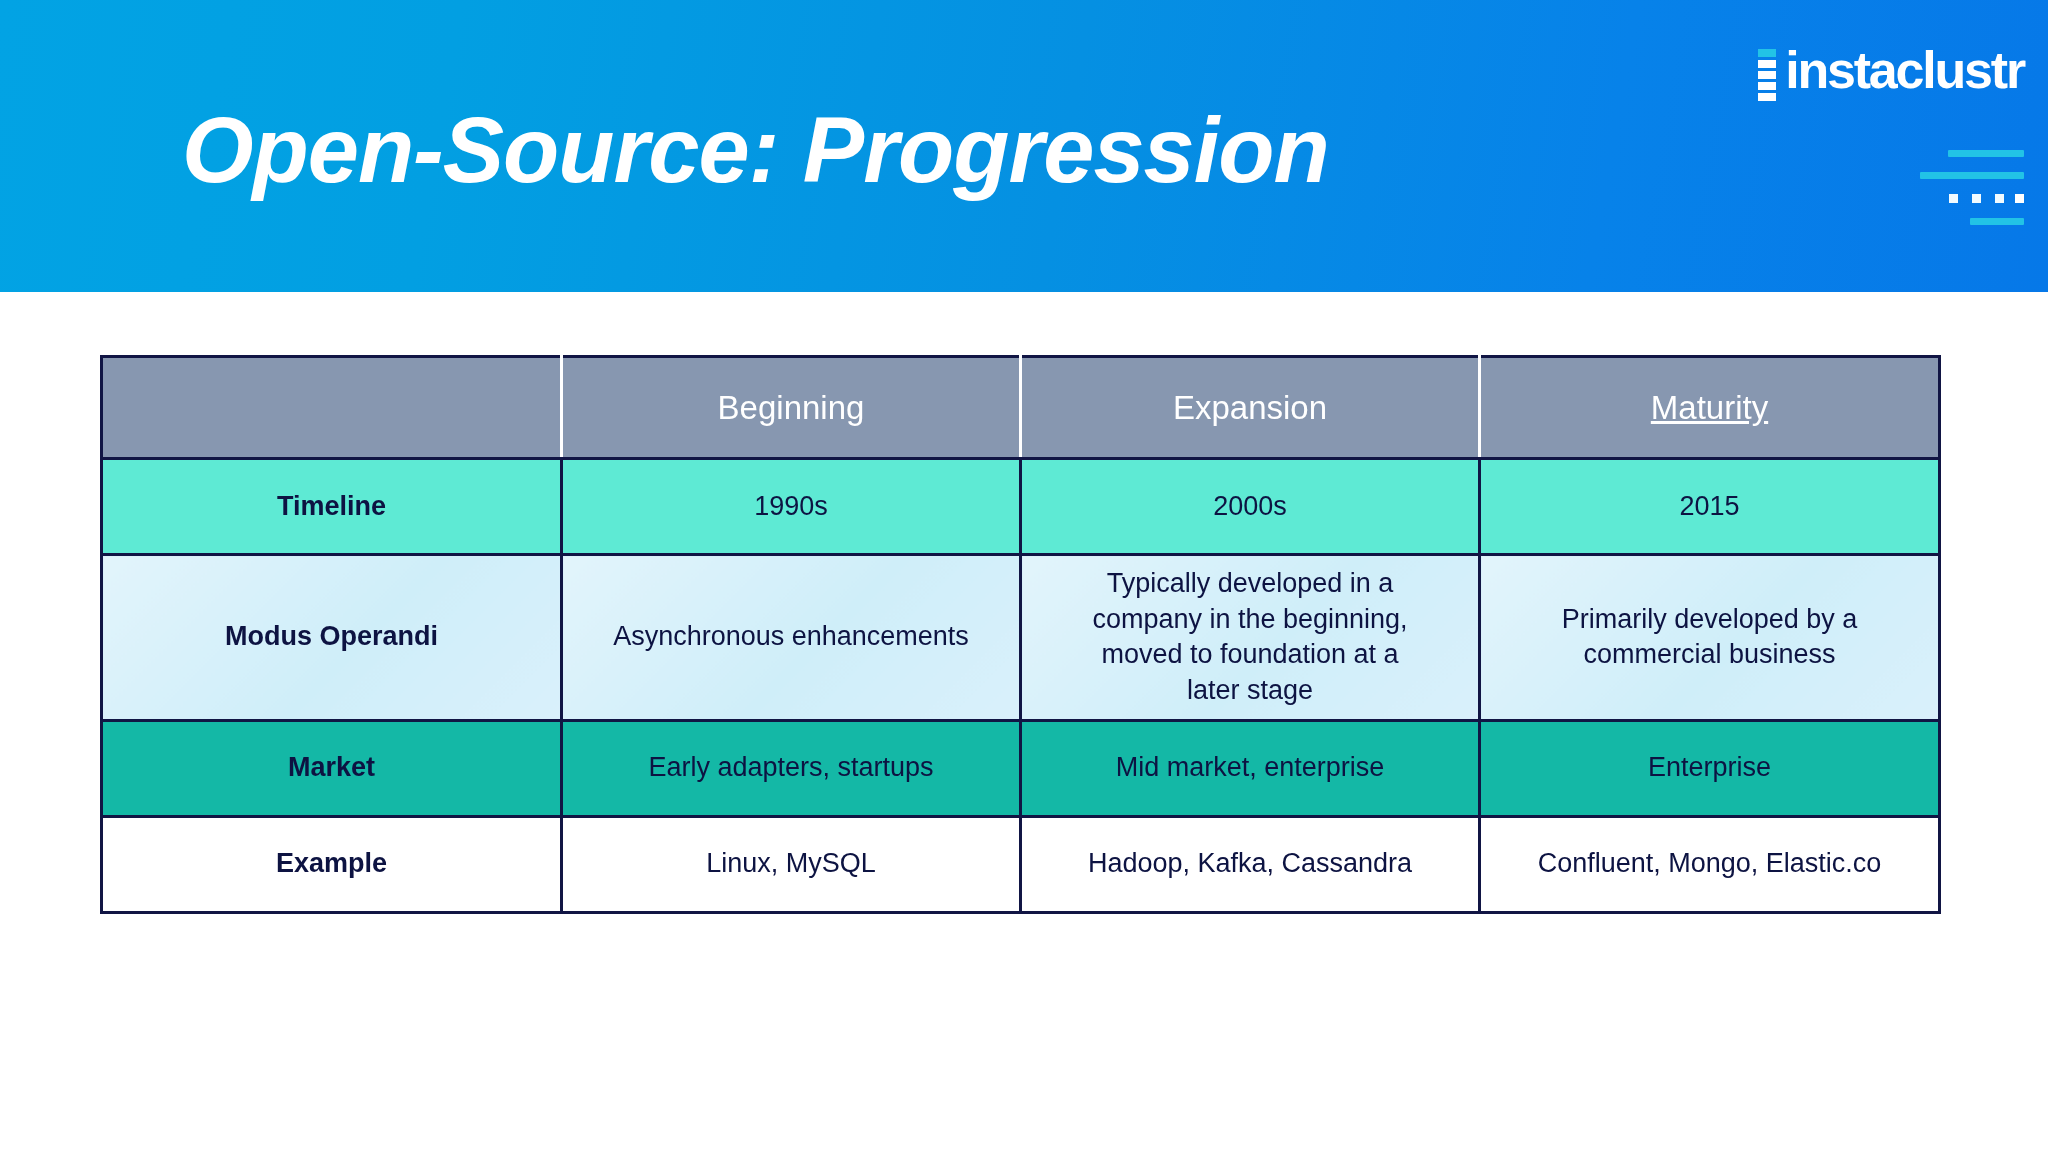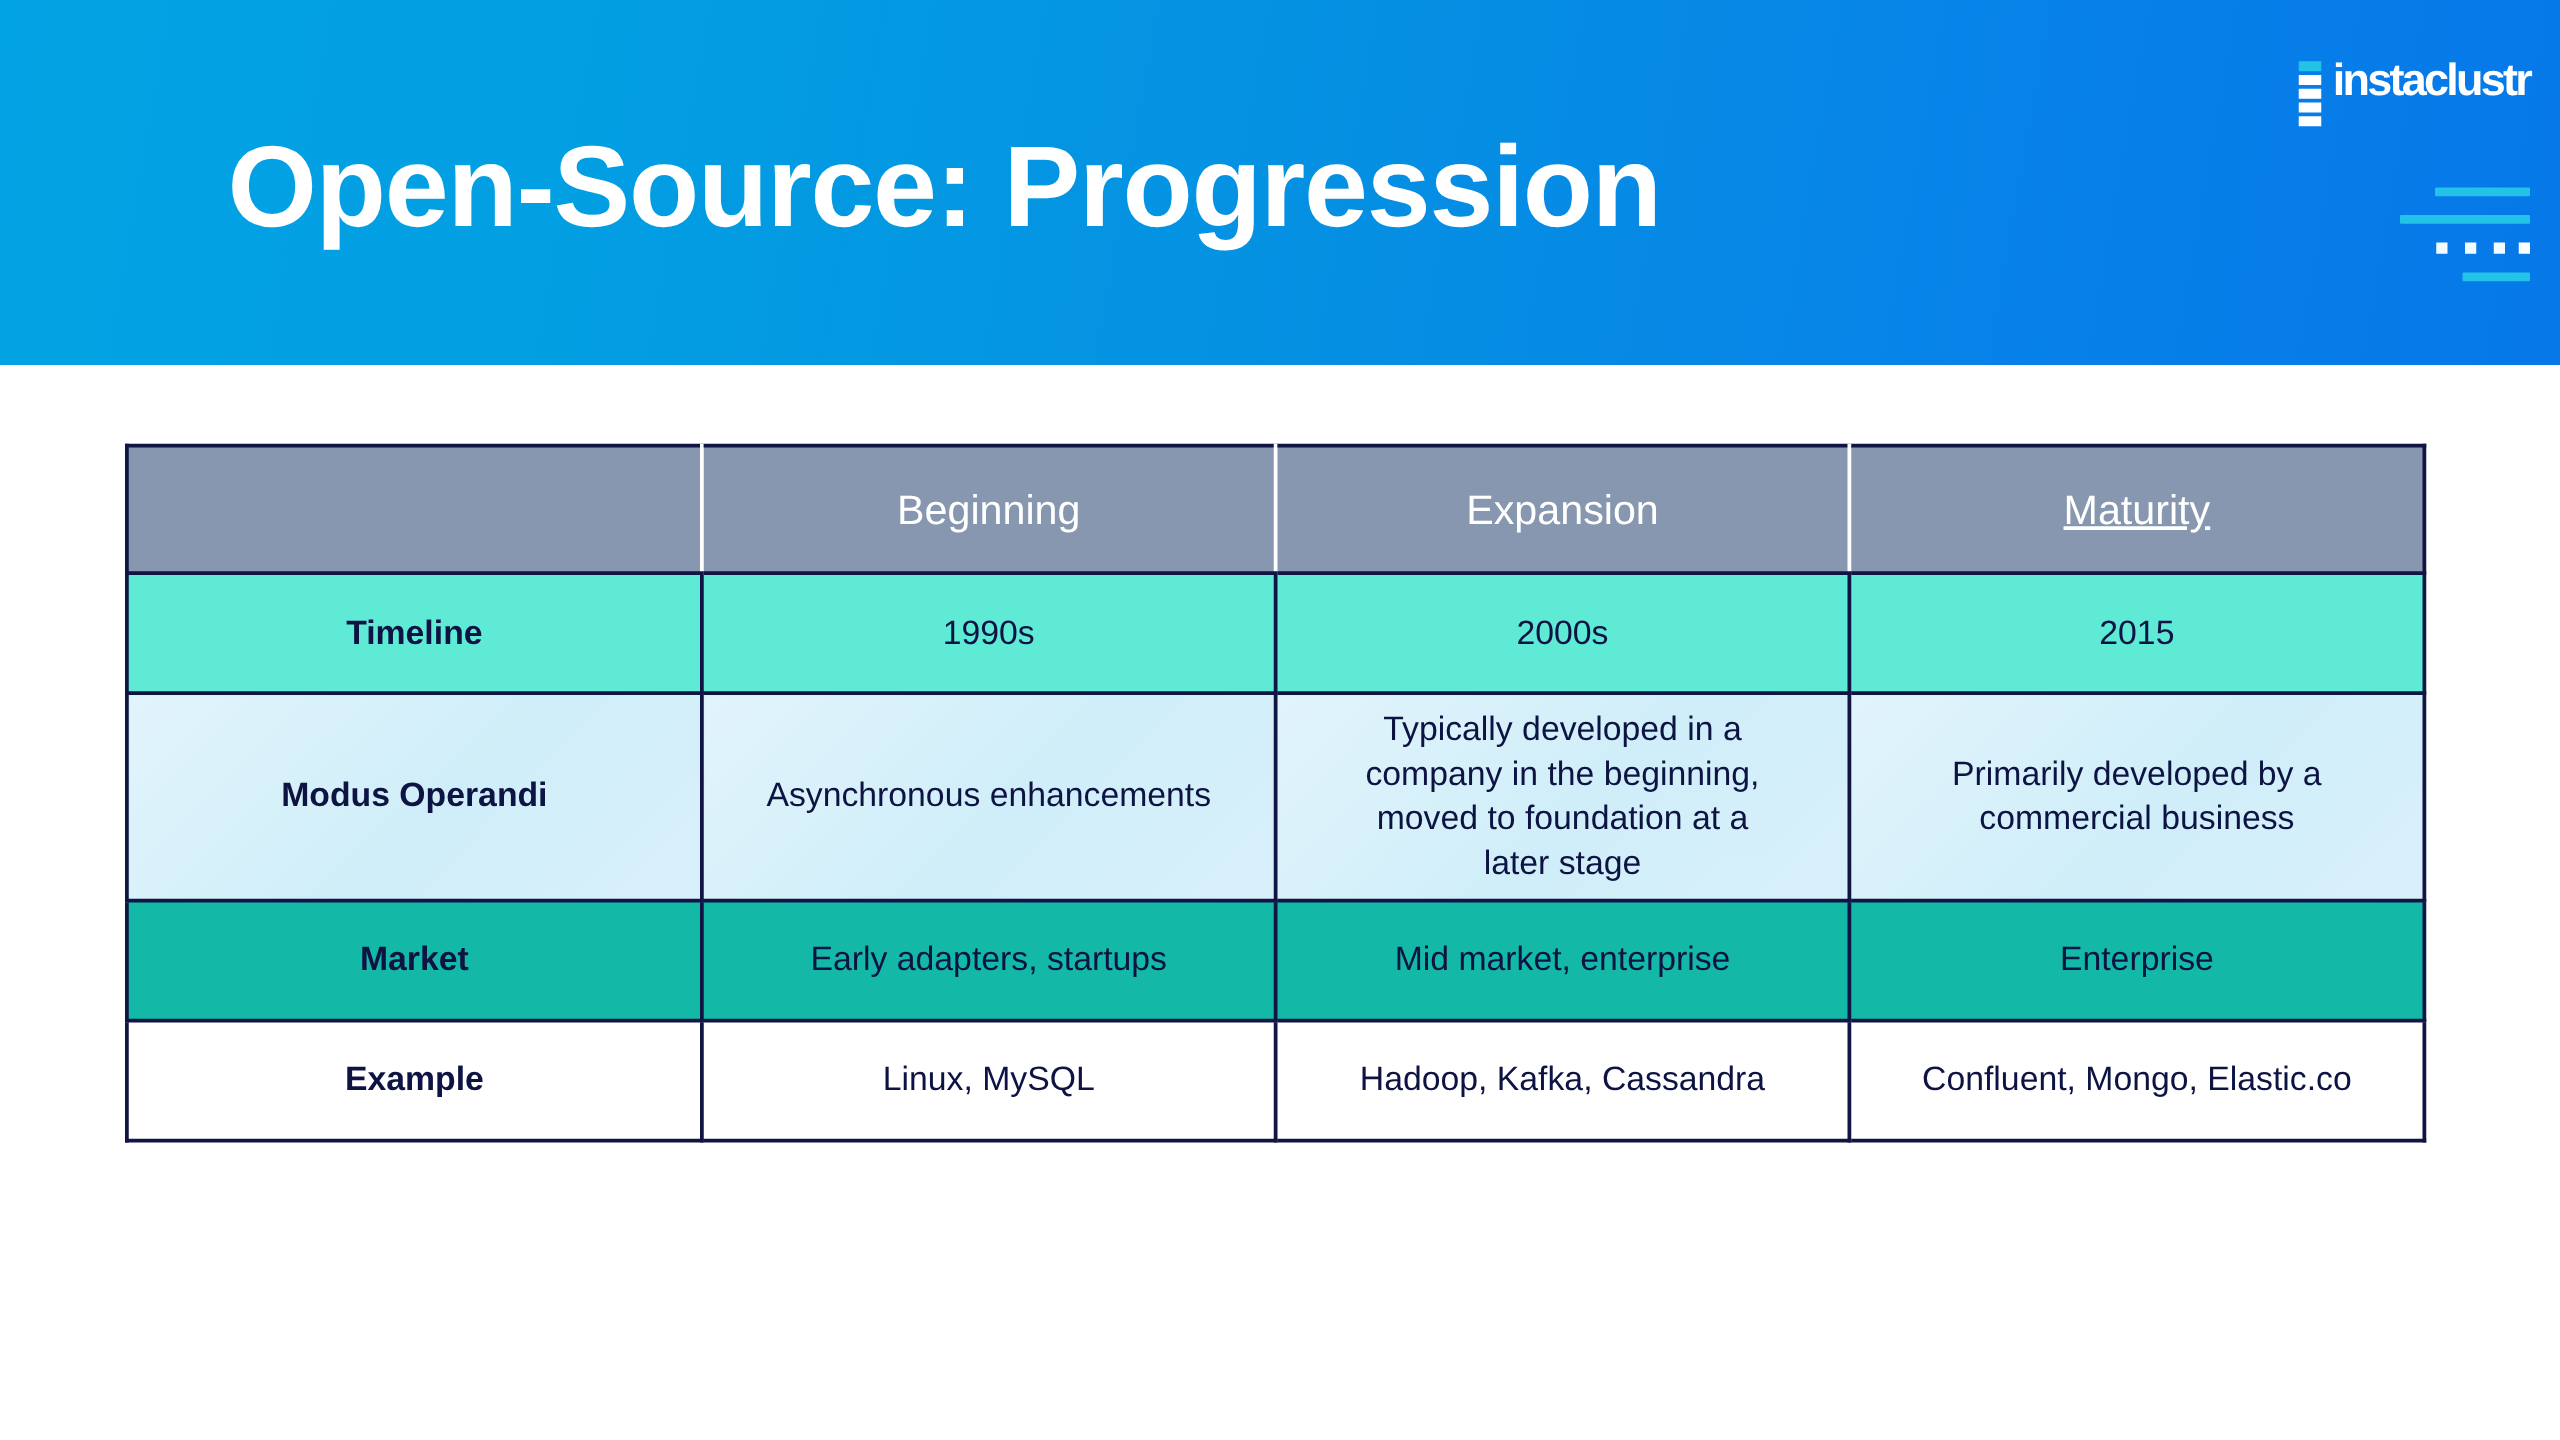--- a/index.html
+++ b/index.html
@@ -17,38 +17,39 @@
   }
   .banner-title{
     position:absolute;
     left:182px; top:104px;
     font-size:92px;
     font-weight:bold;
     color:#ffffff;
     letter-spacing:-1px;
     line-height:1;
     white-space:nowrap;
+    font-style:italic;
   }
 
   
   .logo{
     position:absolute;
     right:24px; top:48px;
     display:flex; align-items:flex-start;
   }
   .logo-i{
     display:flex; flex-direction:column;
     gap:3px;
     margin-right:9px;
     padding-top:1px;
   }
   .logo-i span{ display:block; width:18px; height:8px; background:#ffffff; }
   .logo-i span.cap{ background:#22c3e6; }
   .logo-word{
-    font-size:36px;
+    font-size:52px;
     font-weight:bold;
     color:#ffffff;
     letter-spacing:-2.2px;
     line-height:0.88;
     font-family:"Liberation Sans", sans-serif;
   }
 
   
   .deco{
     position:absolute;

